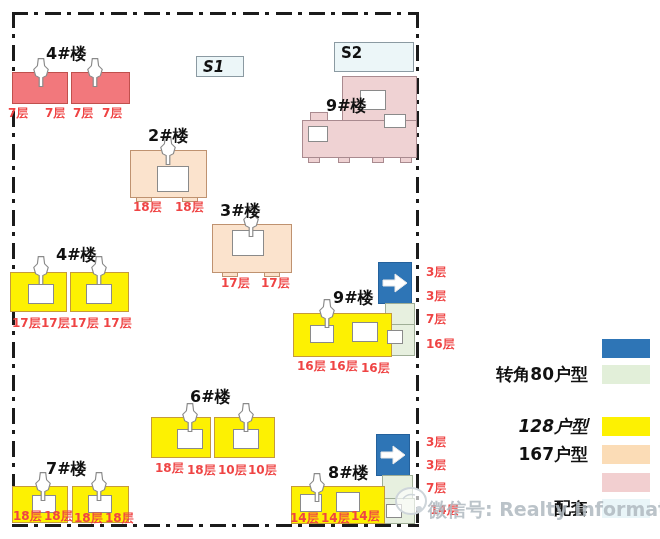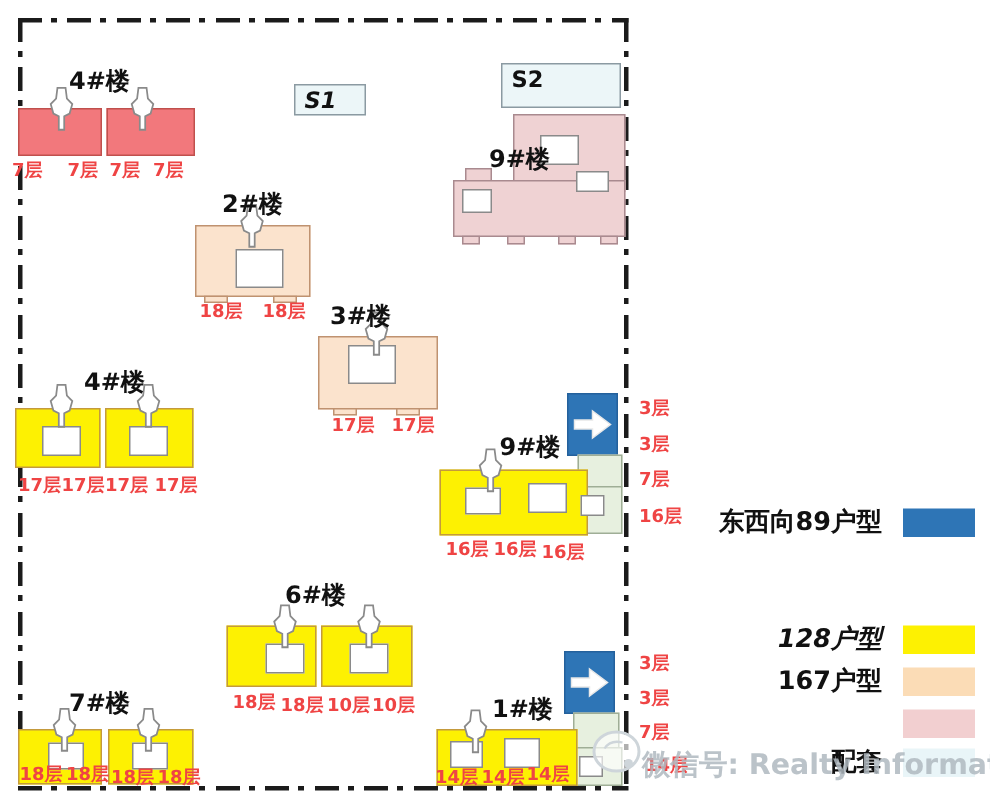--- a/index.html
+++ b/index.html
@@ -183,32 +183,35 @@
     <div class="blk green" style="left:91px;top:41px;width:31px;height:24px;"></div>
     <div class="blk green" style="left:91px;top:64px;width:33px;height:26px;"></div>
     <div class="blk yellow" style="left:0;top:52px;width:94px;height:38px;"></div>
     <div class="core" style="left:9px;top:60px;width:22px;height:18px;"></div>
     <div class="core" style="left:45px;top:58px;width:24px;height:20px;"></div>
     <div class="core" style="left:95px;top:70px;width:16px;height:14px;"></div>
     <svg class="funnel" style="left:17px;top:38px;" width="18" height="32" viewBox="0 0 20 34">
         <path d="M7 1 H13 L14 9 L18 13 L16 20 L12 22 L12 32 L8 32 L8 22 L4 20 L2 13 L6 9 Z" fill="#fff" stroke="#8a8a8a" stroke-width="1.3"></path>
       </svg>
   </div>
-  <div class="bname" style="left:328px;top:463px;">1#楼</div>
+  <div class="bname" style="left:328px;top:463px;">8#楼</div>
   <div class="flr" style="left:426px;top:434px;">3层</div>
   <div class="flr" style="left:426px;top:457px;">3层</div>
   <div class="flr" style="left:426px;top:480px;">7层</div>
   <div class="flr" style="left:430px;top:502px;">14层</div>
   <div class="flr" style="left:290px;top:510px;">14层</div>
   <div class="flr" style="left:321px;top:510px;">14层</div>
   <div class="flr" style="left:351px;top:508px;">14层</div>
 
   <div class="lrow" style="top:338px;">
-    <span class="ltext">东西向89户型</span>
     <span class="lswatch" style="background-color: rgb(46, 117, 182);"></span>
+  </div>
+  <div class="lrow" style="top:364px;">
+    <span class="ltext">转角80户型</span>
+    <span class="lswatch" style="background-color: rgb(226, 239, 217);"></span>
   </div>
   <div class="lrow" style="top:416px;font-style:italic;">
     <span class="ltext">128户型</span>
     <span class="lswatch" style="background-color: rgb(253, 241, 2);"></span>
   </div>
   <div class="lrow" style="top:444px;">
     <span class="ltext">167户型</span>
     <span class="lswatch" style="background-color: rgb(251, 220, 182);"></span>
   </div>
   <div class="lrow" style="top:472px;">

